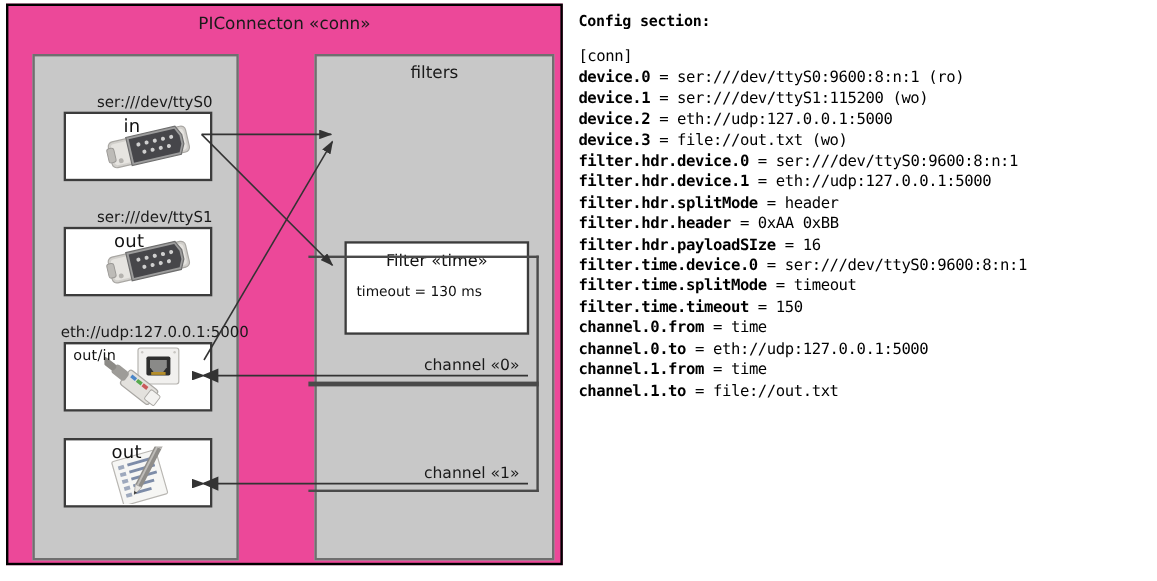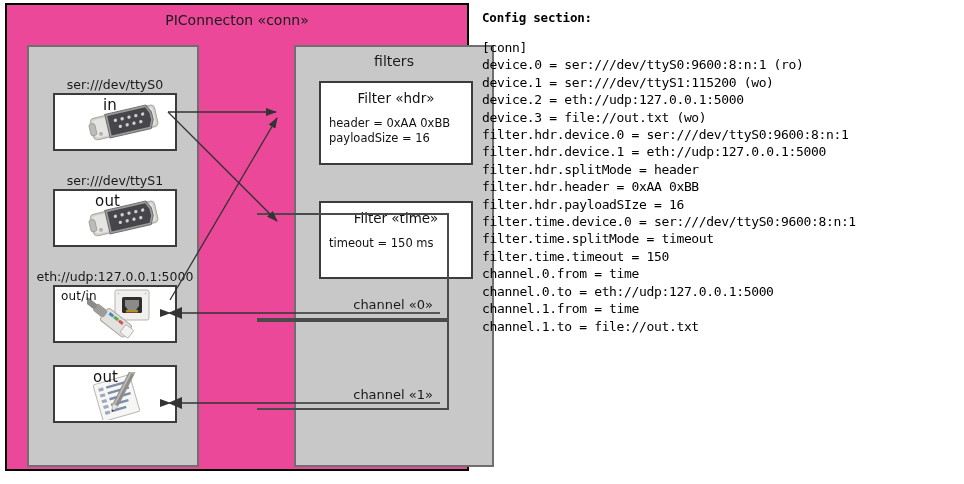--- a/index.html
+++ b/index.html
@@ -23,29 +23,29 @@
   .group{
     position:absolute;background:#c8c8c8;
     border:2px solid #6f6f6f;box-sizing:border-box;
   }
   .group-title{
     position:absolute;left:0;top:6px;width:100%;text-align:center;
     font-size:14px;color:#1a1a1a;
   }
 
   #devices-group{left:20px;top:40px;width:172px;height:422px;}
-  #filters-group{left:255px;top:40px;width:200px;height:422px;margin-left:32px;}
+  #filters-group{left:255px;top:40px;width:200px;height:422px;}
 
   
   .device{position:absolute;left:24px;width:124px;}
   .device-label{
     font-size:12.5px;color:#1a1a1a;text-align:center;
     white-space:nowrap;line-height:16px;
   }
-  .device-label.wide{margin-left:-24px;width:172px;}
+  .device-label.wide{margin-left:-24px;width:172px;padding-left:14px;}
   .device-box{
     position:relative;height:58px;background:#ffffff;
     border:2px solid #3c3c3c;box-sizing:border-box;overflow:hidden;text-decoration:underline;
   }
   .device-io{
     position:absolute;font-size:15px;color:#111111;
     letter-spacing:.2px;z-index:3;
   }
 
   #dev-ttys0{top:30px;}
@@ -91,21 +91,21 @@
     font-family:"DejaVu Sans Mono","Liberation Mono",monospace;
     font-size:12.5px;font-weight:bold;color:#000000;margin:2px 0 14px 0;
     letter-spacing:-0.2px;
   }
   #config-lines{
     font-family:"DejaVu Sans Mono","Liberation Mono",monospace;
     font-size:13px;color:#000000;line-height:17.4px;white-space:pre;
     letter-spacing:-0.35px;
   }
   #config-lines .cfg-line{display:block;}
-  .k{font-weight:normal;text-align:center;}
+  .k{font-weight:bold;text-align:center;}
 
   
   .serial-icon{position:absolute;right:6px;bottom:2px;width:86px;height:50px;}
 
   
   .eth-icon{position:absolute;right:4px;top:2px;width:84px;height:54px;}
 
   
   .file-icon{position:absolute;right:24px;bottom:1px;width:62px;height:48px;}
 </style>
@@ -227,32 +227,25 @@
             </g>
           </g>
         </svg>
       </div>
     </div>
   </div>
 
   <div class="group" id="filters-group">
     <div class="group-title">filters</div>
 
-    <div class="filter-card" id="filter-hdr">
-      <div class="filter-title">Filter «hdr»</div>
-      <div class="filter-props">
-        <div>header = 0xAA 0xBB</div>
-        <div>payloadSize = 16</div>
-      </div>
-    </div>
 
     <div class="filter-card" id="filter-time">
       <div class="filter-title">Filter «time»</div>
       <div class="filter-props">
-        <div>timeout = 150 ms</div>
+        <div>timeout = 130 ms</div>
       </div>
     </div>
   </div>
 
   <div class="channel-frame" id="channel-0-frame">
     <span class="channel-label">channel «0»</span>
   </div>
   <div class="channel-frame" id="channel-1-frame">
     <span class="channel-label">channel «1»</span>
   </div>

